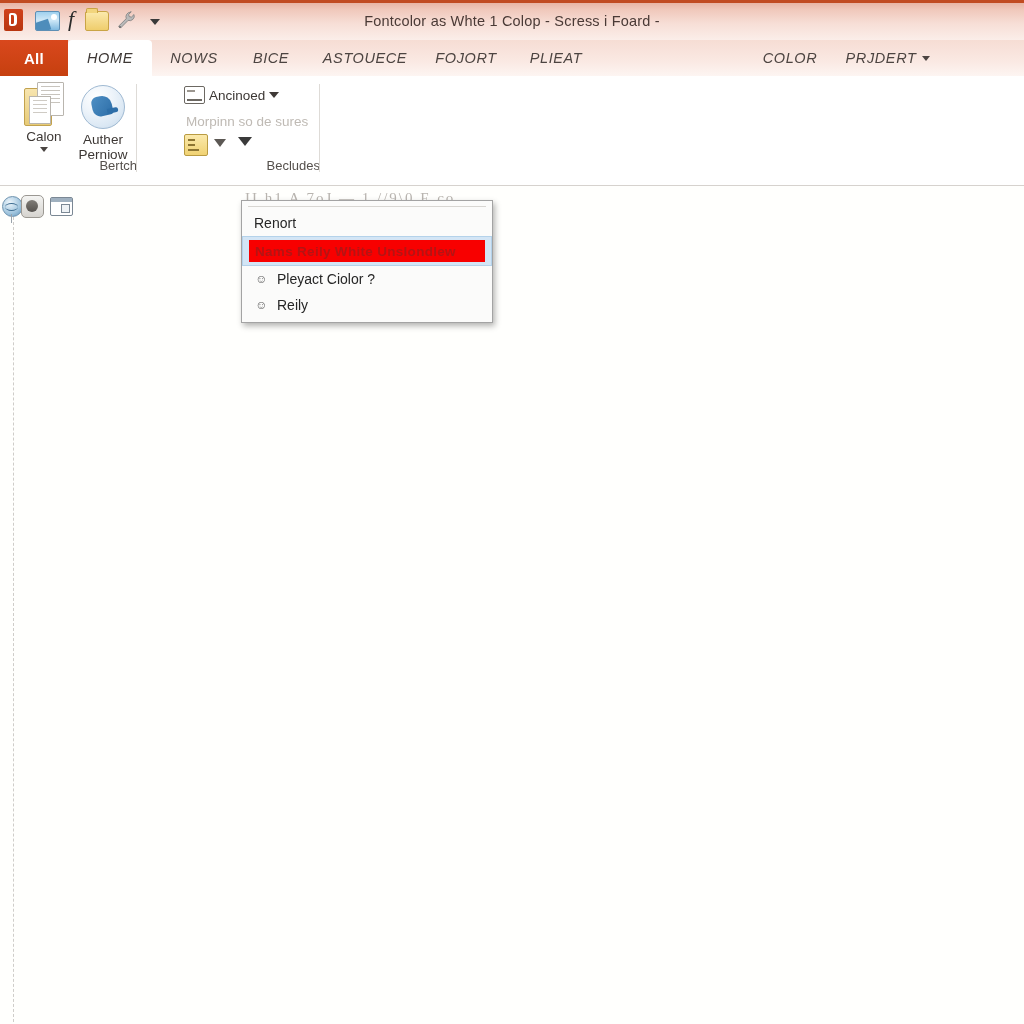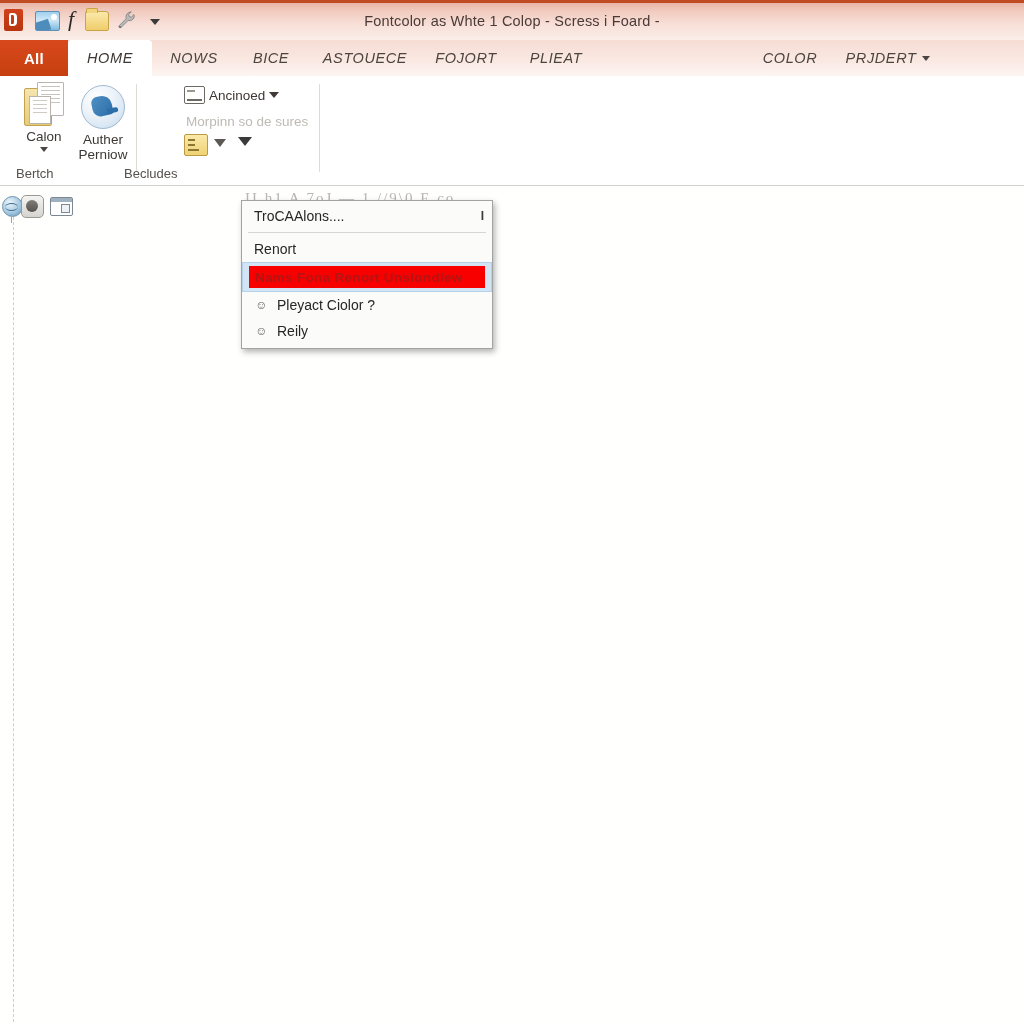--- a/index.html
+++ b/index.html
@@ -111,21 +111,21 @@
     position: absolute; left: 0; top: 76px; width: 1024px; height: 110px;
     background: #ffffff;
     border-bottom: 1px solid #d6d2ce;
     box-sizing: border-box;
   }
   .rgroup { position: absolute; top: 0; height: 109px; }
   .rgroup .sep {
     position: absolute; right: 0; top: 8px; width: 1px; height: 88px; background: #dedbd7;
   }
   .rgroup-label {
-    position: absolute; bottom: 4px; left: 0; width: 100%; text-align: left;
+    position: absolute; bottom: 12px; left: 0; width: 100%; text-align: right;
     font-size: 13px; color: #55504c;
   }
 
   .bigbtn {
     position: absolute; text-align: center; cursor: default;
   }
   .bigbtn .lbl { font-size: 13.5px; color: #3c3734; line-height: 15px; white-space: nowrap; }
   .bigbtn .caret {
     width: 0; height: 0; margin: 3px auto 0;
     border-left: 4px solid transparent; border-right: 4px solid transparent;
@@ -451,33 +451,29 @@
     <div class="st-ico" style="left:21px;top:5px;">
       <div class="ico-roundbtn"></div>
     </div>
     <div class="st-ico" style="left:50px;top:7px;">
       <div class="ico-window"></div>
     </div>
   </div>
 
   <div class="ctxmenu">
 
-    <div class="ctx-item">
-      <span class="ctxlbl">TroCAAlons....</span>
-      <span class="ctx-dim">I</span>
-    </div>
 
     <div class="ctx-sep"></div>
 
     <div class="ctx-item">
       <span class="ctxlbl">Renort</span>
     </div>
 
     <div class="ctx-item selected">
-      <span class="ctx-redbar">Nams Fona Renort Unslondlew</span>
+      <span class="ctx-redbar">Nams Reily White Unslondlew</span>
     </div>
 
     <div class="ctx-item">
       <span class="ctx-ico">
         <span class="ctx-ico-glyph">☺</span>
       </span>
       <span class="ctxlbl">Pleyact Ciolor ?</span>
     </div>
 
     <div class="ctx-item">

